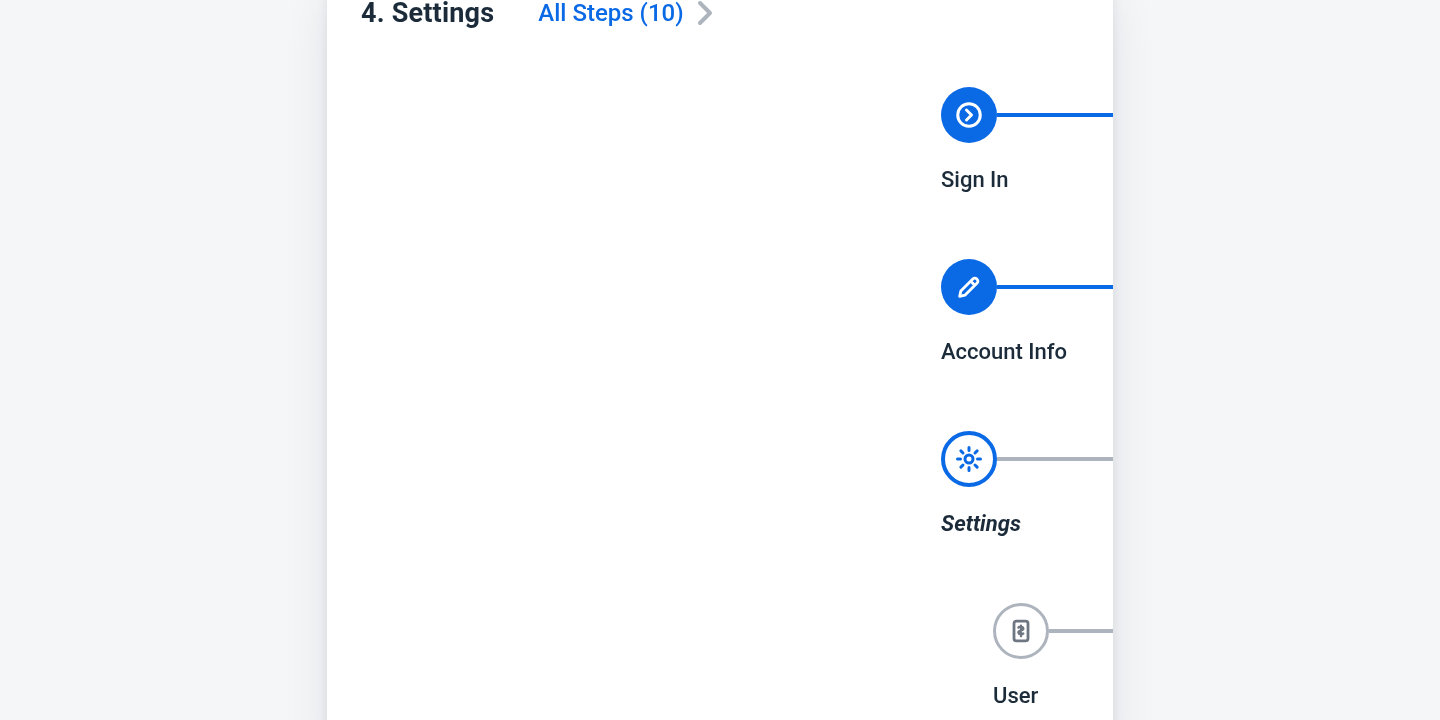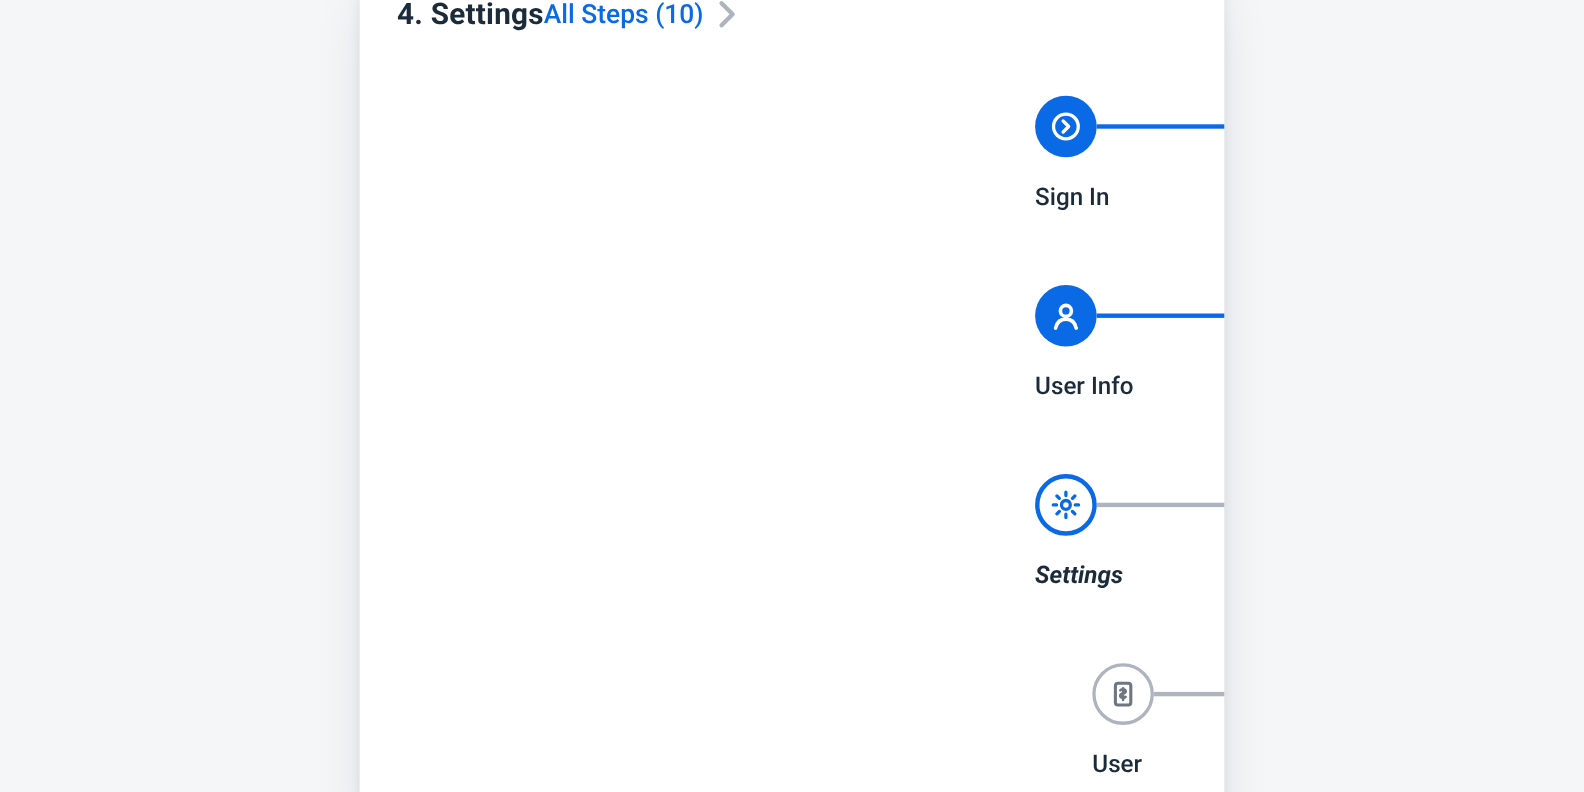--- a/index.html
+++ b/index.html
@@ -35,20 +35,21 @@
   }
   .all-steps-link {
     display: inline-flex;
     align-items: center;
     gap: 12px;
     font-size: 24px;
     font-weight: 500;
     color: #0a6ae6;
     cursor: pointer;
     user-select: none;
+    margin-left: 44px;
   }
   .all-steps-link .chevron {
     color: #aeb4be;
   }
   .stepper {
     margin-top: 58px;
     display: flex;
     align-items: flex-end;
     flex-direction: column;
   }
@@ -134,35 +135,35 @@
               <svg width="30" height="30" viewBox="0 0 24 24" fill="none">
                 <circle cx="12" cy="12" r="9" stroke="currentColor" stroke-width="2.4"></circle>
                 <path d="M10 8 L14 12 L10 16" stroke="currentColor" stroke-width="2.4" stroke-linecap="round" stroke-linejoin="round"></path>
               </svg>
             </span>
           </div>
         </div>
         <div class="step-label">Sign In</div>
       </div>
 
+
       <div class="step">
         <div class="node-wrap">
           <div class="connector done"></div>
           <div class="node filled-done">
             <span>
-              <svg width="30" height="30" viewBox="0 0 24 24" fill="none">
-                <circle cx="12" cy="8.5" r="4" stroke="currentColor" stroke-width="2.6"></circle>
-                <path d="M4.5 21c1-4.5 4-6.5 7.5-6.5s6.5 2 7.5 6.5" stroke="currentColor" stroke-width="2.6" stroke-linecap="round"></path>
+              <svg width="28" height="28" viewBox="0 0 24 24" fill="none">
+                <path d="M4 20l1-4.5L15.5 5a2.1 2.1 0 0 1 3 0l.5.5a2.1 2.1 0 0 1 0 3L8.5 19 4 20z" stroke="currentColor" stroke-width="2.4" stroke-linejoin="round"></path>
+                <path d="M13.5 7l3 3" stroke="currentColor" stroke-width="2.4"></path>
               </svg>
             </span>
           </div>
         </div>
-        <div class="step-label">User Info</div>
+        <div class="step-label">Account Info</div>
       </div>
-
 
       <div class="step">
         <div class="node-wrap">
           <div class="connector"></div>
           <div class="node current">
             <span>
               <svg width="30" height="30" viewBox="0 0 24 24" fill="none">
                 <circle cx="12" cy="12" r="3.2" stroke="currentColor" stroke-width="2.4"></circle>
                 <path d="M12 2.8v2.4M12 18.8v2.4M21.2 12h-2.4M5.2 12H2.8M18.5 5.5l-1.7 1.7M7.2 16.8l-1.7 1.7M18.5 18.5l-1.7-1.7M7.2 7.2L5.5 5.5" stroke="currentColor" stroke-width="2.4" stroke-linecap="round"></path>
               </svg>

